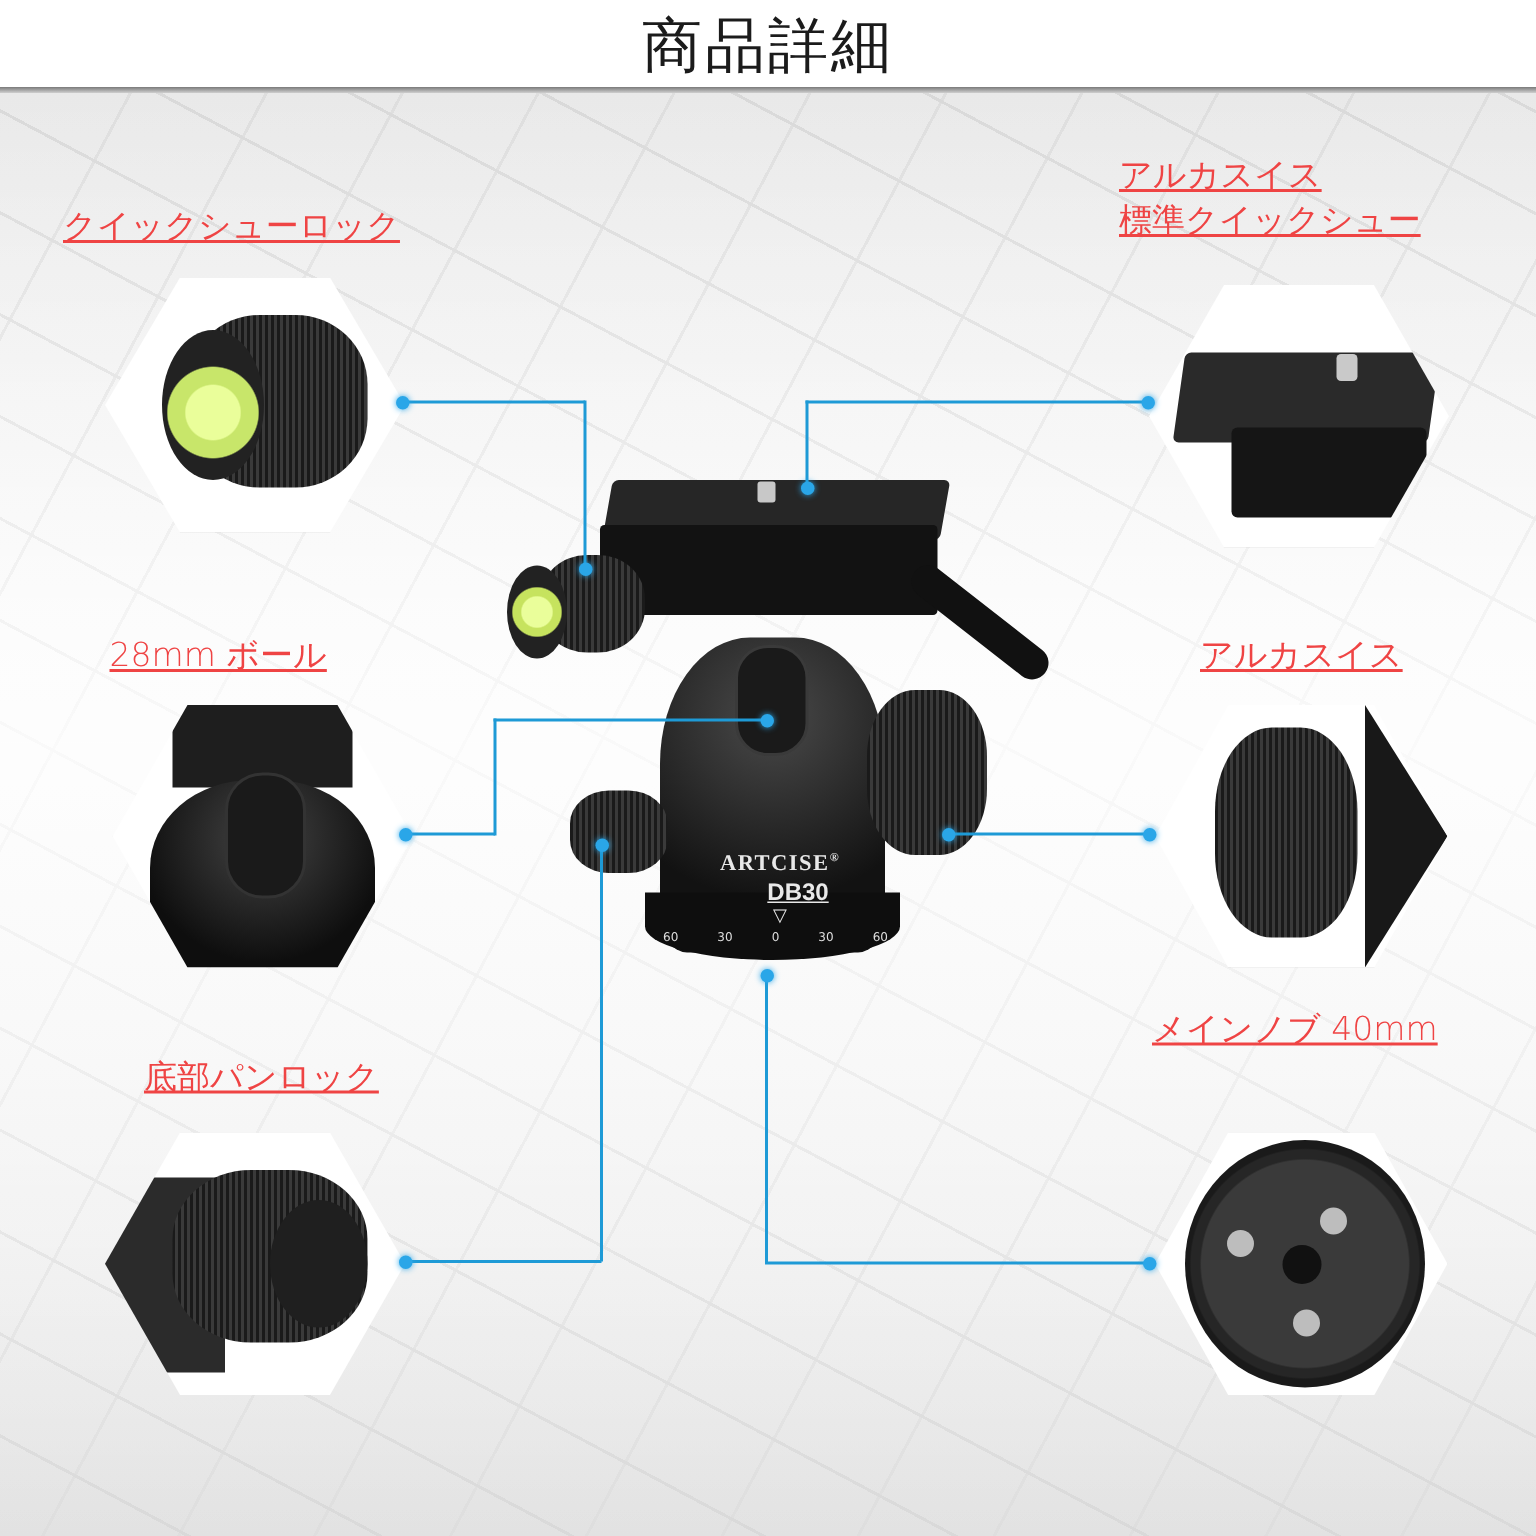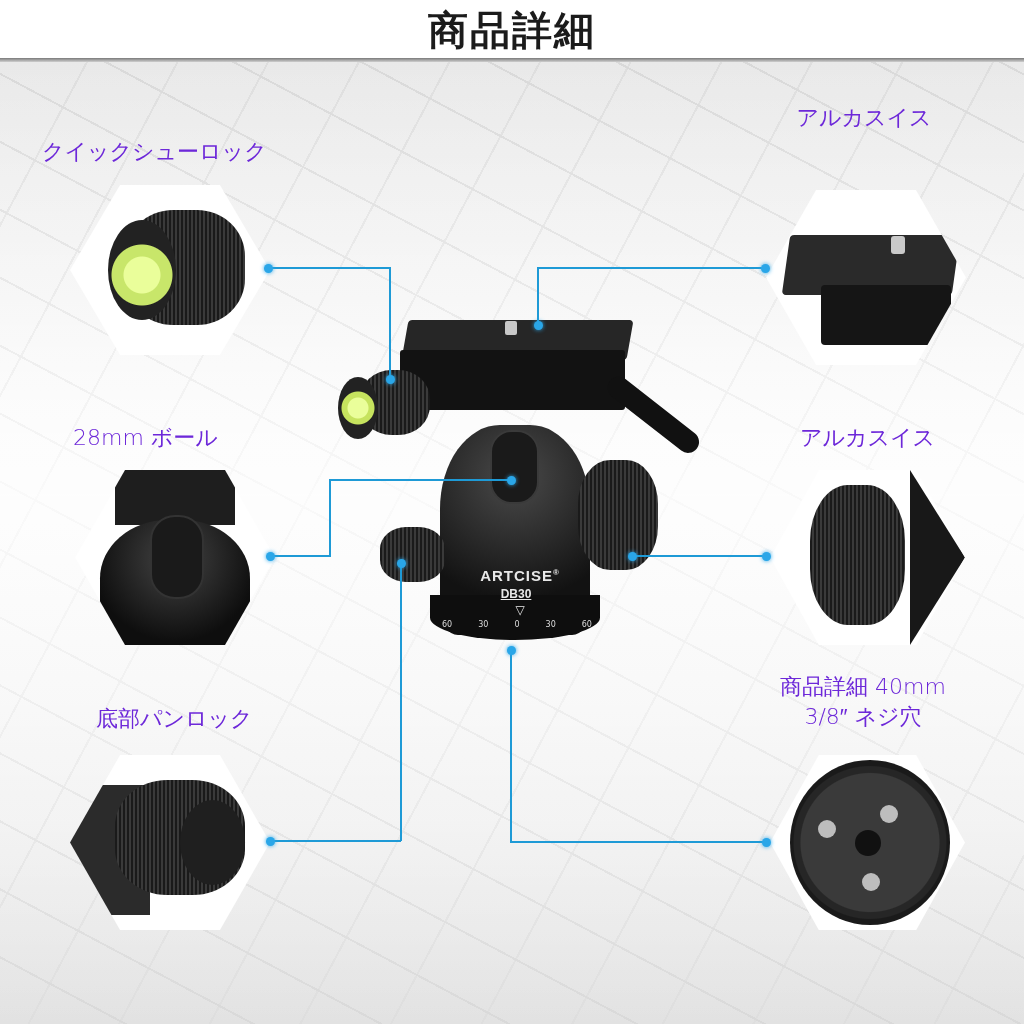--- a/index.html
+++ b/index.html
@@ -1,53 +1,53 @@
 <!DOCTYPE html>
 <html><head>
 <meta charset="utf-8">
 <style>
   html,body{margin:0;padding:0;}
   body{width:1024px;height:1024px;position:relative;overflow:hidden;background:#fff;font-family:"DejaVu Sans","Liberation Sans",sans-serif;color:#1a1a1a;}
   .header{position:absolute;left:0;top:0;width:1024px;height:58px;background:#fff;display:flex;align-items:center;justify-content:center;z-index:5;}
-  .header-title{font-size:40px;font-weight:700;letter-spacing:2px;color:#1b1b1b;margin-top:2px;}
+  .header-title{font-size:40px;font-weight:400;letter-spacing:2px;color:#1b1b1b;margin-top:2px;}
   .header-rule{position:absolute;left:0;top:58px;width:1024px;height:4px;background:linear-gradient(#7a7a7a,#cfcfcf);z-index:5;}
   .bg{position:absolute;left:0;top:62px;width:1024px;height:962px;
       background:
         linear-gradient(180deg,rgba(255,255,255,0) 0%,rgba(255,255,255,0.55) 30%,rgba(255,255,255,0.85) 45%,rgba(255,255,255,0.6) 65%,rgba(255,255,255,0) 100%),
         repeating-linear-gradient(28deg,transparent 0 58px,#d9d9d9 58px 60px),
         repeating-linear-gradient(-62deg,transparent 0 78px,#dedede 78px 80px),
         linear-gradient(180deg,#e9e9e9,#f6f6f6 40%,#ececec 80%,#e2e2e2);}
-  .label{position:absolute;font-size:22px;font-weight:300;color:#6d28d9;text-align:center;line-height:30px;white-space:nowrap;z-index:3;}
+  .label{position:absolute;font-size:22px;font-weight:300;color:#ef4444;line-height:30px;white-space:nowrap;z-index:3;text-decoration:underline;}
   .hex{position:absolute;width:200px;height:170px;clip-path:polygon(25% 0,75% 0,100% 50%,75% 100%,25% 100%,0 50%);background:#fff;z-index:2;filter:drop-shadow(0 4px 4px rgba(0,0,0,.35));}
   .hex-inner{position:absolute;inset:0;}
   .conn{position:absolute;background:#1e9ad6;z-index:4;}
   .dot{position:absolute;width:9px;height:9px;border-radius:50%;background:#2aa6e8;box-shadow:0 0 4px #2aa6e8;z-index:4;margin:-4px 0 0 -4px;}
   .product{position:absolute;z-index:3;}
   .knurl{background:repeating-linear-gradient(90deg,#1a1a1a 0 2px,#3a3a3a 2px 4px);}
   .brand{position:absolute;color:#e8e8e8;font-family:"Liberation Sans",sans-serif;font-weight:bold;text-align:center;}
 </style>
 </head>
 <body>
 
 <div class="header">
   <span class="header-title">商品詳細</span>
 </div>
 <div class="header-rule"></div>
 <div class="bg"></div>
 
 <div class="label" style="left:42px;top:137px;">クイックシューロック</div>
 <div class="label" style="left:746px;top:103px;width:236px;">
   <div>アルカスイス</div>
+  <div>標準クイックシュー</div>
 </div>
 <div class="label" style="left:73px;top:423px;">28mm ボール</div>
 <div class="label" style="left:800px;top:423px;">アルカスイス</div>
 <div class="label" style="left:96px;top:704px;">底部パンロック</div>
 <div class="label" style="left:768px;top:672px;width:190px;">
-  <div>商品詳細 40mm</div>
-  <div>3/8″ ネジ穴</div>
+  <div>メインノブ 40mm</div>
 </div>
 
 <div class="hex" style="left:70px;top:185px;">
   <div class="hex-inner">
     <div style="position:absolute;left:55px;top:25px;width:120px;height:115px;border-radius:40%;" class="knurl"></div>
     <div style="position:absolute;left:38px;top:35px;width:68px;height:100px;border-radius:50%;background:radial-gradient(circle at 50% 55%,#eafe9a 0 18px,#c8e66a 19px 30px,#222 31px);"></div>
   </div>
 </div>
 <div class="hex" style="left:766px;top:190px;width:200px;height:175px;">
   <div class="hex-inner">
@@ -91,22 +91,22 @@
   <div style="position:absolute;left:70px;top:35px;width:225px;height:60px;background:#121212;border-radius:3px;"></div>
   <div style="position:absolute;left:175px;top:6px;width:12px;height:14px;background:#c8c8c8;border-radius:2px;"></div>
   <div style="position:absolute;left:280px;top:55px;width:110px;height:22px;background:#111;transform:rotate(38deg);transform-origin:left center;border-radius:11px;"></div>
   <div style="position:absolute;left:30px;top:55px;width:70px;height:65px;border-radius:45%;" class="knurl"></div>
   <div style="position:absolute;left:8px;top:62px;width:40px;height:62px;border-radius:50%;background:radial-gradient(circle,#eafe9a 0 10px,#c6e35e 11px 16px,#222 17px);"></div>
   <div style="position:absolute;left:110px;top:110px;width:150px;height:210px;border-radius:40% 40% 12% 12%;background:radial-gradient(circle at 50% 25%,#4a4a4a,#121212 70%);"></div>
   <div style="position:absolute;left:160px;top:115px;width:45px;height:70px;border-radius:22px;background:#1a1a1a;border:2px solid #3a3a3a;"></div>
   <div style="position:absolute;left:248px;top:145px;width:80px;height:110px;border-radius:40%;" class="knurl"></div>
   <div style="position:absolute;left:50px;top:212px;width:65px;height:55px;border-radius:40%;" class="knurl"></div>
   <div style="position:absolute;left:100px;top:280px;width:170px;height:45px;border-radius:0 0 50% 50%;background:#0e0e0e;"></div>
-  <div class="brand" style="left:140px;top:252px;width:100px;font-size:15px;letter-spacing:1px;"><span>ARTCISE</span><sup style="font-size:8px;">®</sup></div>
-  <div class="brand" style="left:136px;top:272px;width:100px;font-size:12px;text-decoration:underline;">DB30</div>
+  <div class="brand" style="left:140px;top:252px;width:100px;font-size:15px;letter-spacing:1px;font-family:Liberation Serif, serif;"><span>ARTCISE</span><sup style="font-size:8px;">®</sup></div>
+  <div class="brand" style="left:152px;top:272px;width:100px;font-size:16px;text-decoration:underline;">DB30</div>
   <div class="brand" style="left:170px;top:288px;width:40px;font-size:12px;font-weight:normal;">▽</div>
   <div style="position:absolute;left:112px;top:305px;width:150px;display:flex;justify-content:space-between;font-size:8px;color:#ddd;">
     <span>60</span>
     <span>30</span>
     <span>0</span>
     <span>30</span>
     <span>60</span>
   </div>
 </div>
 

